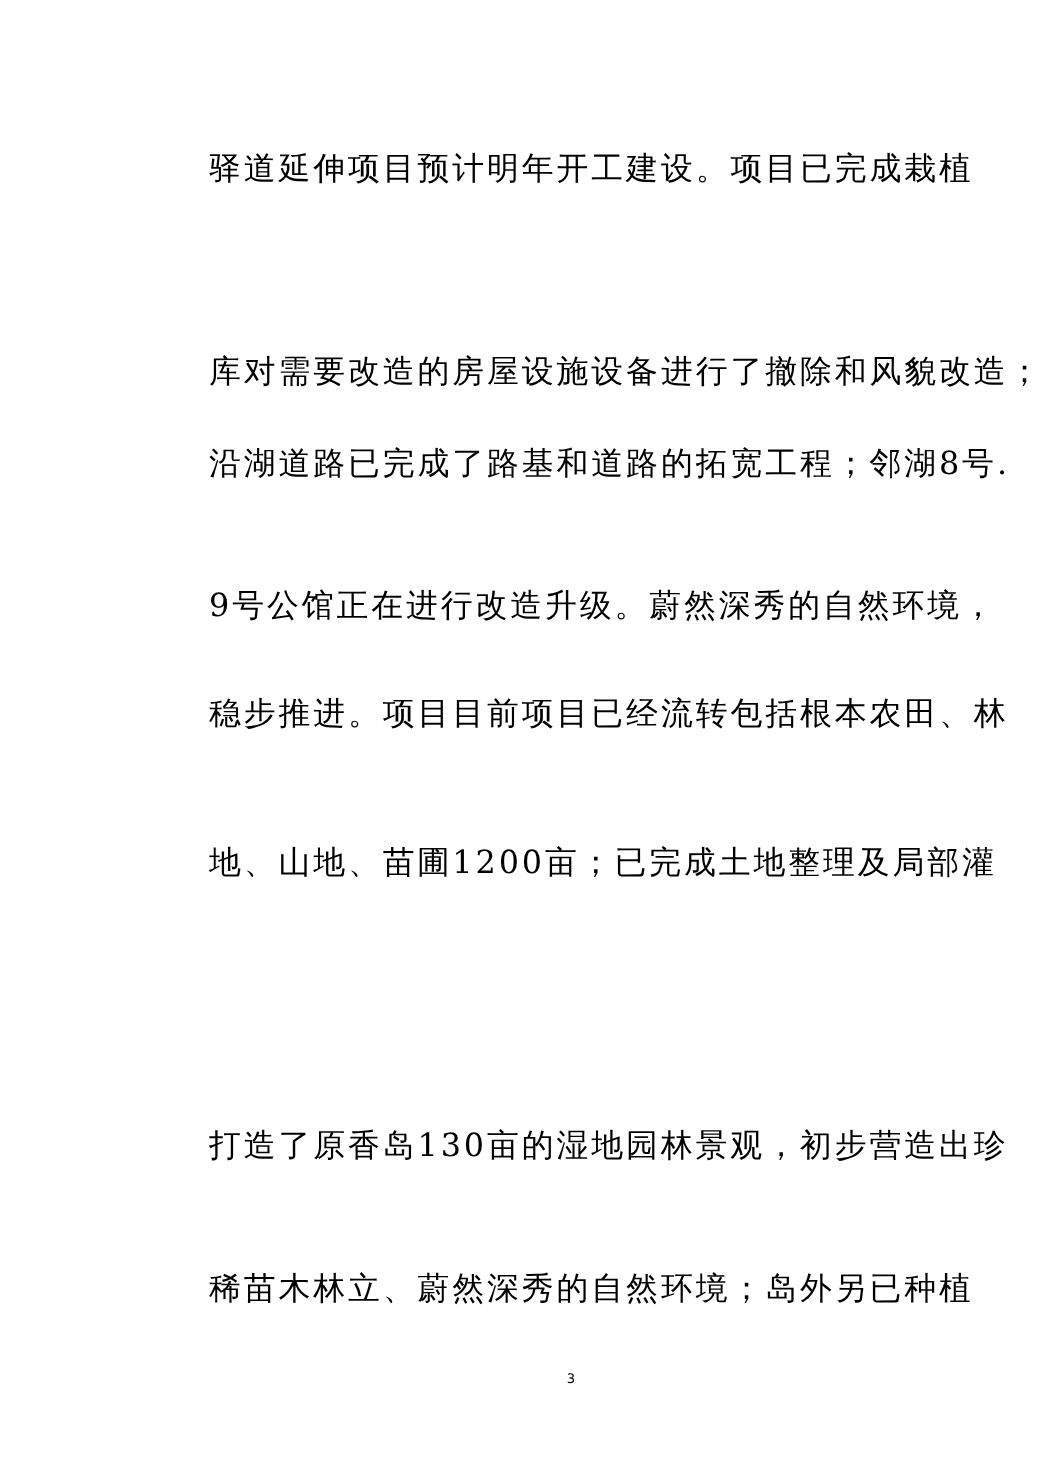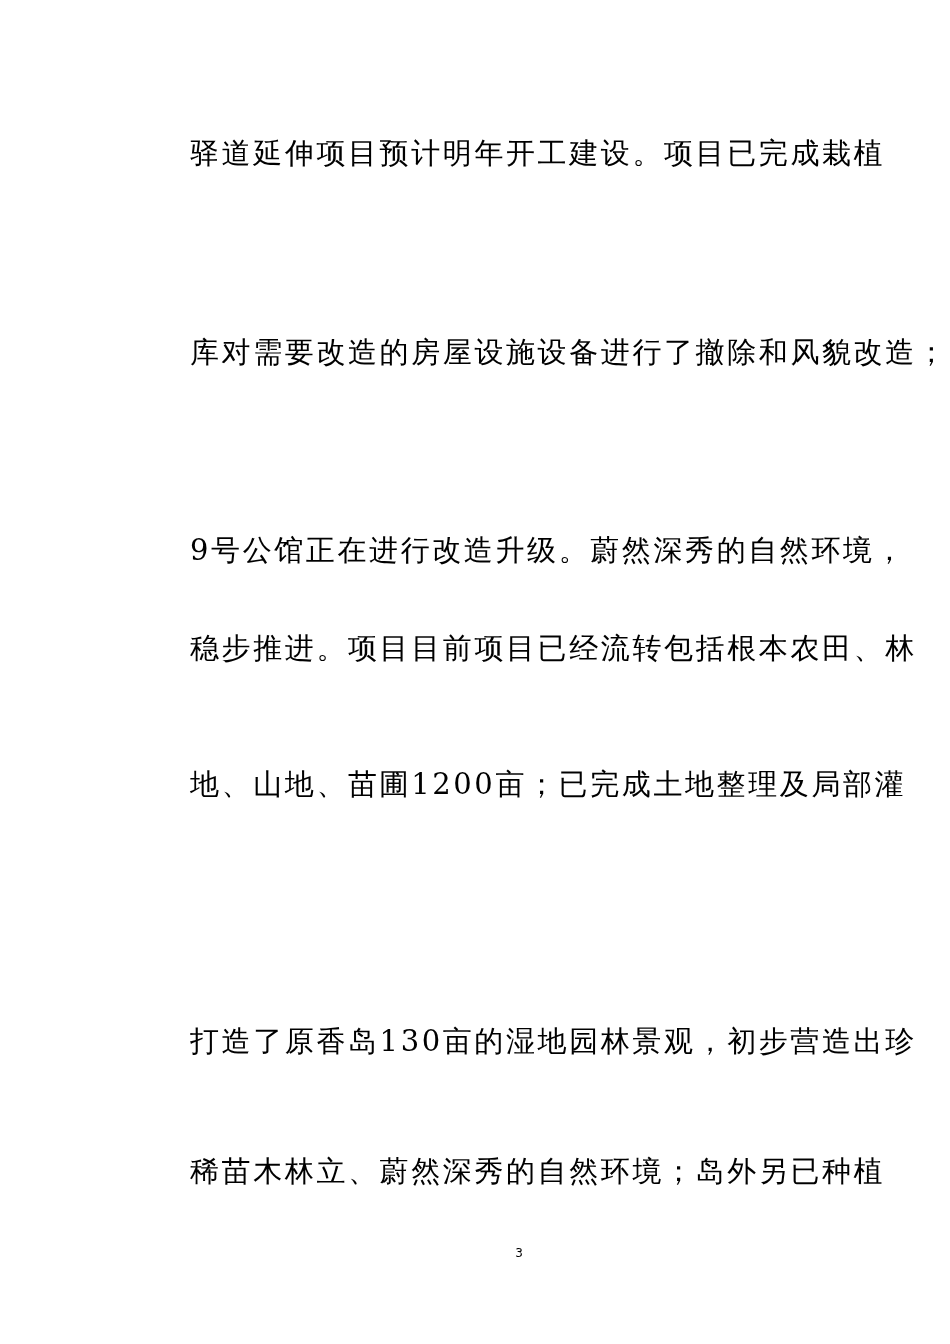--- a/index.html
+++ b/index.html
@@ -40,21 +40,22 @@
     font-family: "DejaVu Sans", "Liberation Sans", sans-serif;
     font-size: 12px;
     color: #000;
   }
 </style>
 </head>
 <body>
 
 <div class="page">
   <div class="line" style="top:136px">驿道延伸项目预计明年开工建设。项目已完成栽植</div>
-  <div class="line" style="top:335px">库对需要改造的房屋设施设备进行了撤除和风貌改造；</div>
+  <div class="line" style="top:320px">库对需要改造的房屋设施设备进行了撤除和风貌改造；</div>
+  <div class="line" style="top:404px">沿湖道路已完成了路基和道路的拓宽工程；邻湖8号.</div>
   <div class="line" style="top:533px">9号公馆正在进行改造升级。蔚然深秀的自然环境，</div>
   <div class="line" style="top:631px">稳步推进。项目目前项目已经流转包括根本农田、林</div>
   <div class="line" style="top:767px">地、山地、苗圃1200亩；已完成土地整理及局部灌</div>
   <div class="line" style="top:1024px">打造了原香岛130亩的湿地园林景观，初步营造出珍</div>
   <div class="line" style="top:1154px">稀苗木林立、蔚然深秀的自然环境；岛外另已种植</div>
 
   <div class="page-number">3</div>
 </div>
 
 </body></html>

